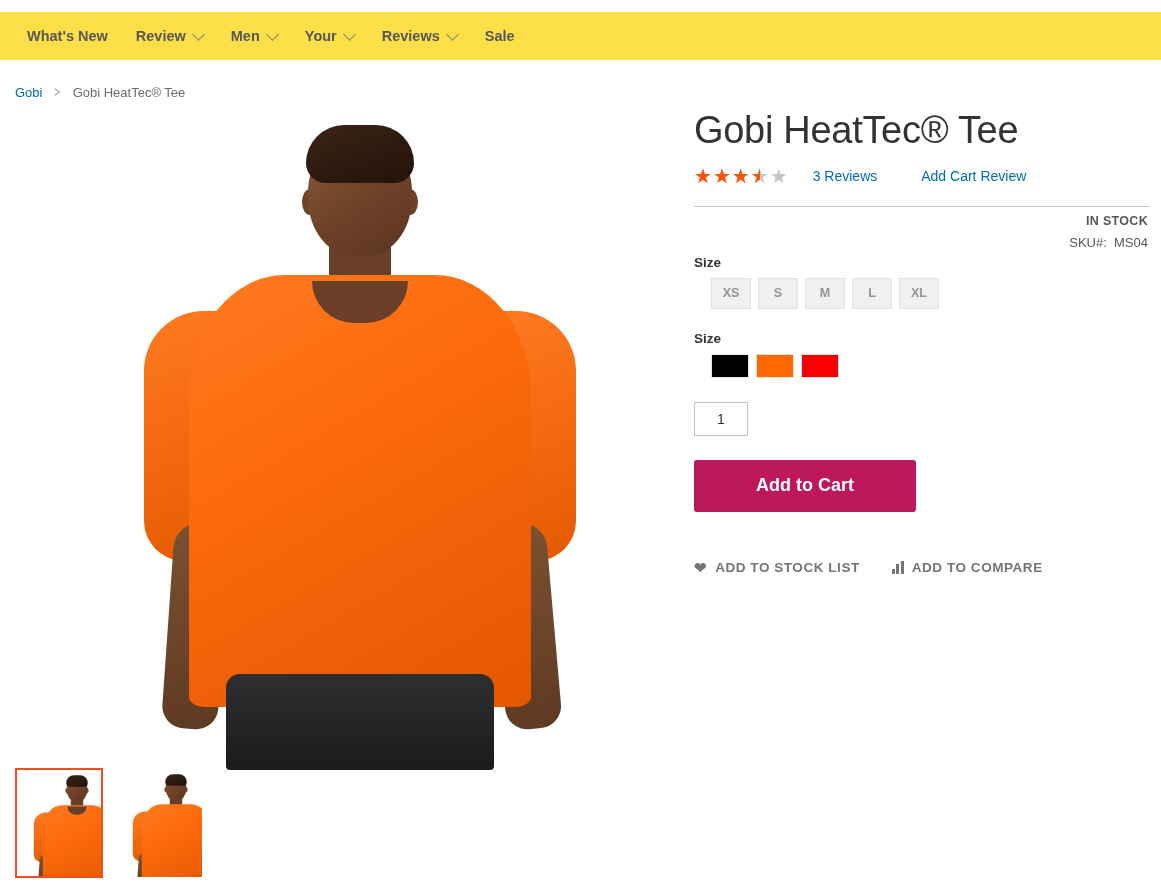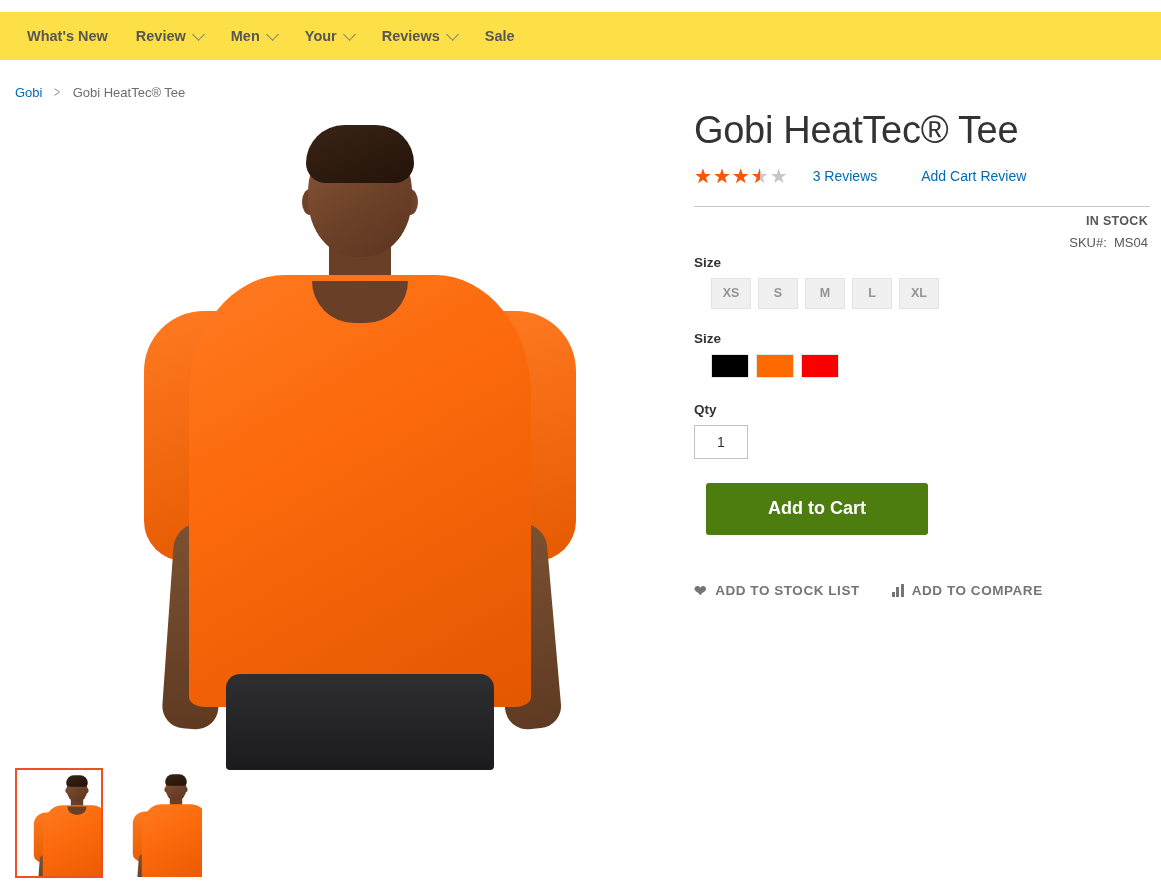--- a/index.html
+++ b/index.html
@@ -331,25 +331,24 @@
     <div class="opt-label">Size</div>
     <div class="swatch-row">
       <div class="color-sw" title="Black" style="background: rgb(0, 0, 0);"></div>
       <div class="color-sw" title="Orange" style="background: rgb(255, 106, 0);"></div>
       <div class="color-sw" title="Red" style="background: rgb(250, 0, 0);"></div>
     </div>
   </div>
 
   
   <div class="qty-group">
-    <div class="opt-label">Qty</div>
     <input class="qty-input" type="text" value="1" style="">
   </div>
 
-  <button class="atc-btn" style="background: #4d7c0f; margin-left: 12px;">Add to Cart</button>
+  <button class="atc-btn" style="background: #be185d;">Add to Cart</button>
 
   <div class="actions">
     <a class="action-link">
       <span class="heart-icon">❤</span>
       <span>ADD TO STOCK LIST</span>
     </a>
     <a class="action-link">
       <span class="compare-icon">
           <i></i>
           <i></i>

